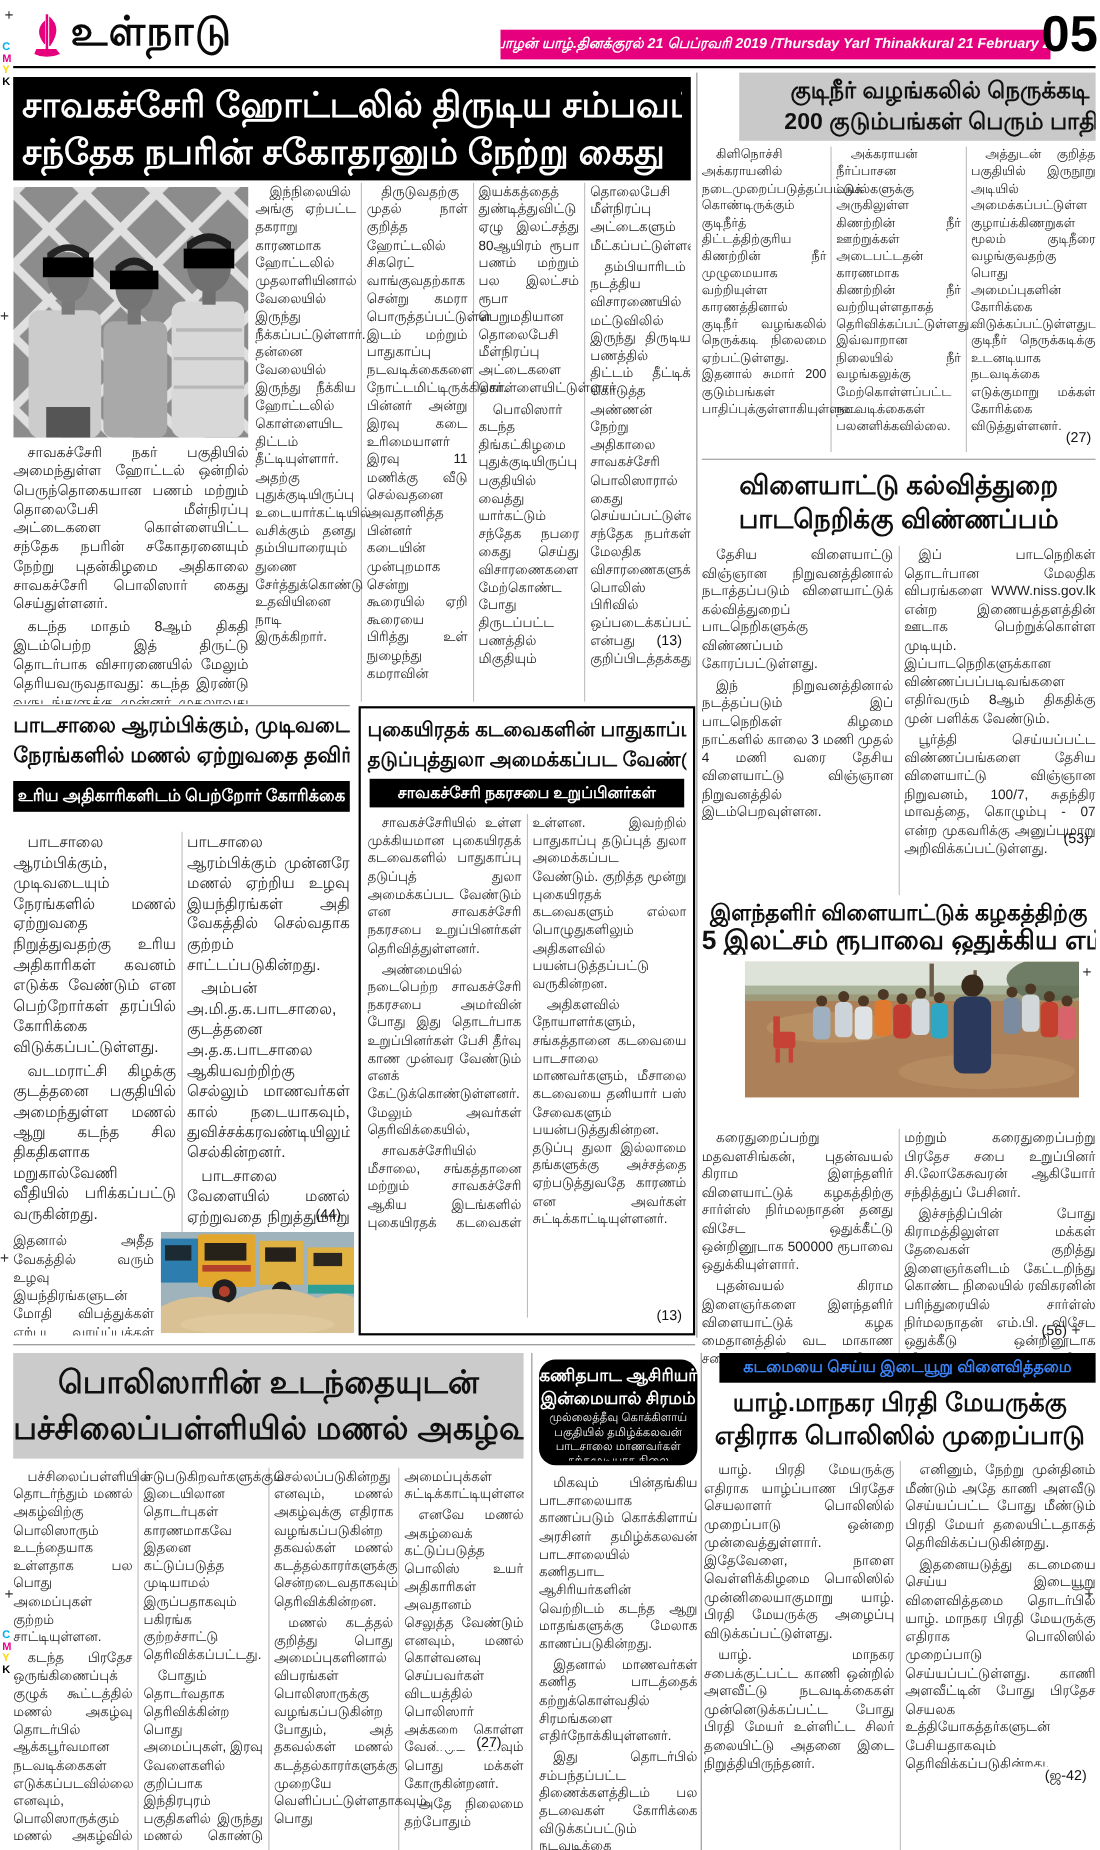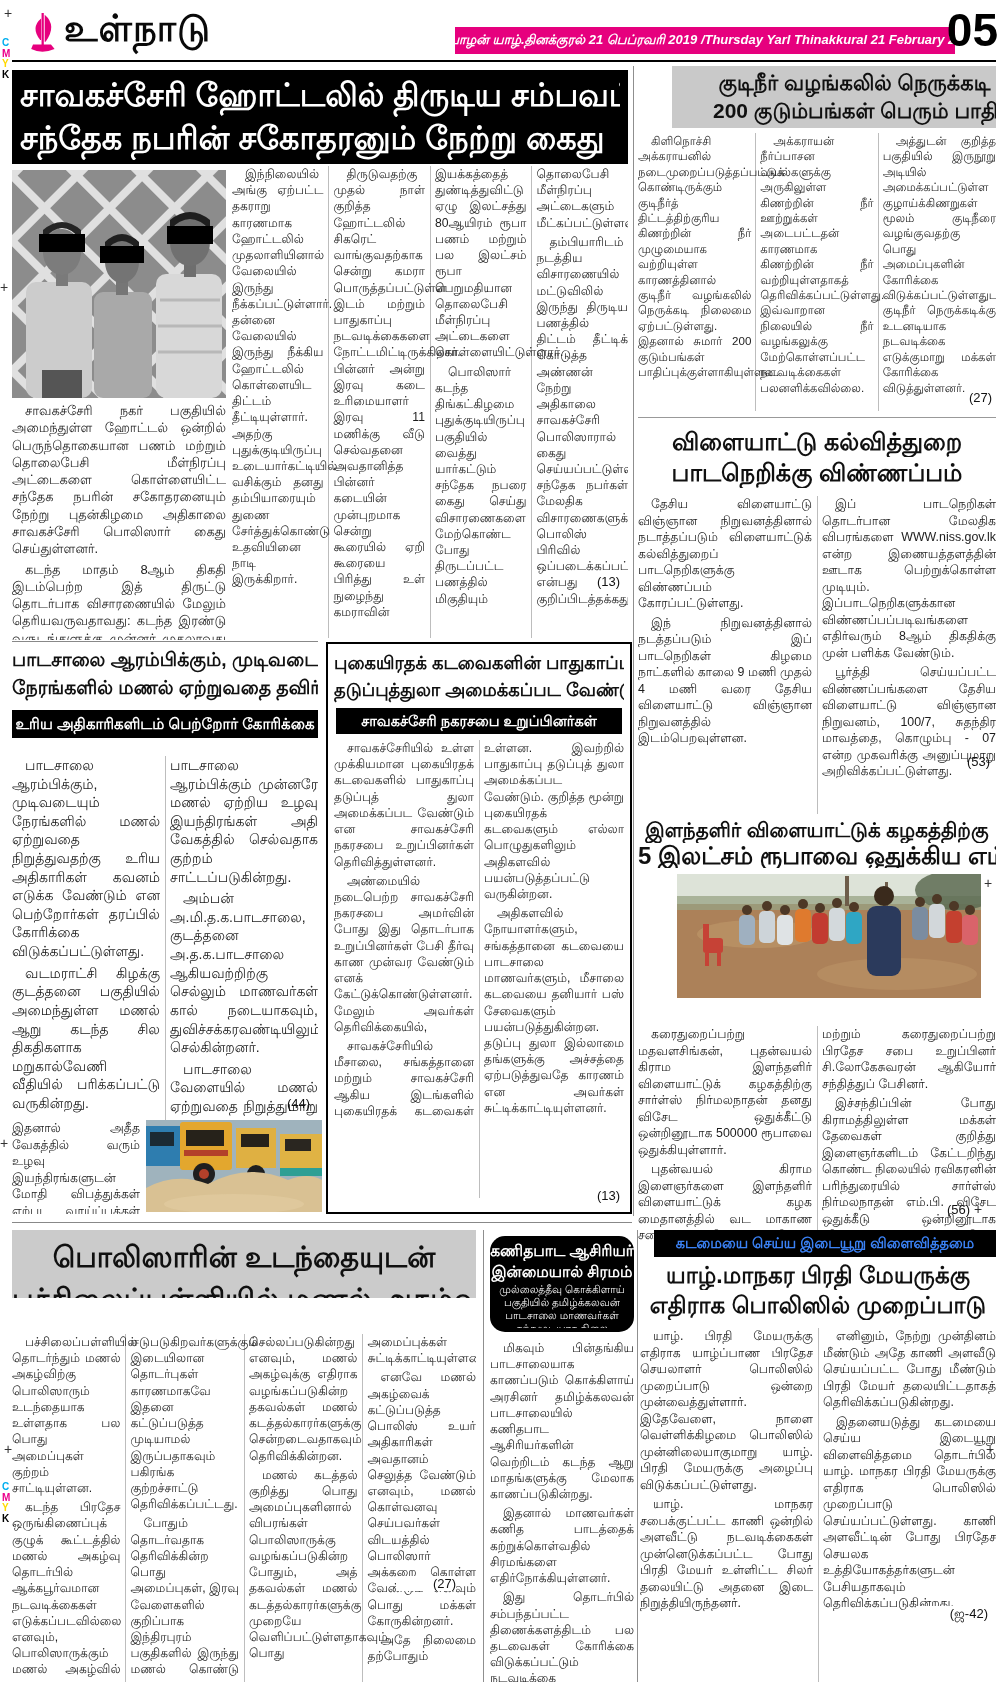--- a/index.html
+++ b/index.html
@@ -5,21 +5,21 @@
   html,body{margin:0;padding:0;background:#e9e9e9;}
   .page{position:relative;width:1000px;height:1682px;background:#ffffff;
         font-family:"Liberation Sans",sans-serif;color:#1d1d1d;overflow:hidden;}
   .abs{position:absolute;box-sizing:border-box;}
   
   .hl{font-weight:bold;color:#101010;text-align:center;overflow:hidden;}
   .hl .ln{display:block;white-space:nowrap;overflow:hidden;}
   .box-black{background:#000;color:#fff;}
   .box-gray{background:#c9c9c9;}
   .subhead-bar{background:#000;color:#fff;font-weight:bold;text-align:center;
-               overflow:hidden;white-space:nowrap;}
+               overflow:hidden;white-space:nowrap;font-family:Liberation Serif, serif;}
   
   .bodytxt{overflow:hidden;text-align:justify;color:#1c1c1c;}
   .bodytxt p{margin:0 0 3px 0;text-indent:13px;line-height:1.33;}
   .cols2{column-count:2;column-gap:10px;column-rule:1px solid #bdbdbd;height:100%;}
   .cols3{column-count:3;column-gap:9px;column-rule:1px solid #bdbdbd;height:100%;}
   .cols4{column-count:4;column-gap:10px;column-rule:1px solid #bdbdbd;height:100%;}
   .endcode{position:absolute;text-align:right;font-size:13px;font-weight:normal;color:#111;}
   .rule-h{background:#000;}
   .rule-v{background:#8f8f8f;width:1px;}
   .cropmark{position:absolute;color:#333;font-size:14px;line-height:1;}
@@ -151,21 +151,21 @@
   <span class="endcode" style="left:934px;top:390px;width:58px;">(27)</span>
   <div class="abs" style="left:638px;top:417px;width:358px;height:1px;background:#999;"></div>
 
   <div class="abs hl" style="left:638px;top:426px;width:358px;height:64px;">
     <span class="ln" style="font-size:24px;line-height:31px;">விளையாட்டு கல்வித்துறை</span>
     <span class="ln" style="font-size:24px;line-height:31px;">பாடநெறிக்கு விண்ணப்பம்</span>
   </div>
   <div class="abs bodytxt" style="left:638px;top:496px;width:358px;height:318px;font-size:12.4px;">
     <div class="cols2">
       <p>தேசிய விளையாட்டு விஞ்ஞான நிறுவனத்தினால் நடாத்தப்படும் விளையாட்டுக் கல்வித்துறைப் பாடநெறிகளுக்கு விண்ணப்பம் கோரப்பட்டுள்ளது.</p>
-      <p>இந் நிறுவனத்தினால் நடத்தப்படும் இப் பாடநெறிகள் கிழமை நாட்களில் காலை 9 மணி முதல் 4 மணி வரை தேசிய விளையாட்டு விஞ்ஞான நிறுவனத்தில் இடம்பெறவுள்ளன.</p>
+      <p>இந் நிறுவனத்தினால் நடத்தப்படும் இப் பாடநெறிகள் கிழமை நாட்களில் காலை 3 மணி முதல் 4 மணி வரை தேசிய விளையாட்டு விஞ்ஞான நிறுவனத்தில் இடம்பெறவுள்ளன.</p>
       <p>இப் பாடநெறிகள் தொடர்பான மேலதிக விபரங்களை WWW.niss.gov.lk என்ற இணையத்தளத்தின் ஊடாக பெற்றுக்கொள்ள முடியும். இப்பாடநெறிகளுக்கான விண்ணப்பப்படிவங்களை எதிர்வரும் 8ஆம் திகதிக்கு முன் பளிக்க வேண்டும்.</p>
       <p>பூர்த்தி செய்யப்பட்ட விண்ணப்பங்களை தேசிய விளையாட்டு விஞ்ஞான நிறுவனம், 100/7, சுதந்திர மாவத்தை, கொழும்பு - 07 என்ற முகவரிக்கு அனுப்புமாறு அறிவிக்கப்பட்டுள்ளது.</p>
     </div>
   </div>
   <span class="endcode" style="left:932px;top:754px;width:58px;">(53)</span>
 
   <div class="abs hl" style="left:638px;top:818px;width:358px;height:52px;">
     <span class="ln" style="font-size:20px;line-height:25px;">இளந்தளிர் விளையாட்டுக் கழகத்திற்கு</span>
     <span class="ln" style="font-size:24px;line-height:25px;">5 இலட்சம் ரூபாவை ஒதுக்கிய எம்.பி.</span>
   </div>
@@ -280,21 +280,21 @@
         <p>சாவகச்சேரியில் உள்ள முக்கியமான புகையிரதக் கடவைகளில் பாதுகாப்பு தடுப்புத் துலா அமைக்கப்பட வேண்டும் என சாவகச்சேரி நகரசபை உறுப்பினர்கள் தெரிவித்துள்ளனர்.</p>
         <p>அண்மையில் நடைபெற்ற சாவகச்சேரி நகரசபை அமர்வின் போது இது தொடர்பாக உறுப்பினர்கள் பேசி தீர்வு காண முன்வர வேண்டும் எனக் கேட்டுக்கொண்டுள்ளனர். மேலும் அவர்கள் தெரிவிக்கையில்,</p>
         <p>சாவகச்சேரியில் மீசாலை, சங்கத்தானை மற்றும் சாவகச்சேரி ஆகிய இடங்களில் புகையிரதக் கடவைகள் உள்ளன. இவற்றில் பாதுகாப்பு தடுப்புத் துலா அமைக்கப்பட வேண்டும். குறித்த மூன்று புகையிரதக் கடவைகளும் எல்லா பொழுதுகளிலும் அதிகளவில் பயன்படுத்தப்பட்டு வருகின்றன.</p>
         <p>அதிகளவில் நோயாளர்களும், சங்கத்தானை கடவையை பாடசாலை மாணவர்களும், மீசாலை கடவையை தனியார் பஸ் சேவைகளும் பயன்படுத்துகின்றன. தடுப்பு துலா இல்லாமை தங்களுக்கு அச்சத்தை ஏற்படுத்துவதே காரணம் என அவர்கள் சுட்டிக்காட்டியுள்ளனர்.</p>
       </div>
     </div>
   </div>
   <span class="endcode" style="left:560px;top:1188px;width:60px;">(13)</span>
 
   <div class="abs rule-h" style="left:12px;top:1222px;width:620px;height:1px;background:#888;"></div>
-  <div class="abs hl box-gray" style="left:12px;top:1230px;width:464px;height:68px;padding-top:6px;background:#cbcbcb;">
+  <div class="abs hl box-gray" style="left:12px;top:1230px;width:464px;height:96px;padding-top:6px;background:#cbcbcb;">
     <span class="ln" style="font-size:29px;line-height:42px;">பொலிஸாரின் உடந்தையுடன்</span>
     <span class="ln" style="font-size:29px;line-height:42px;">பச்சிலைப்பள்ளியில் மணல் அகழ்வு</span>
   </div>
   <div class="abs bodytxt" style="left:12px;top:1334px;width:464px;height:348px;font-size:12.2px;">
     <div class="cols4">
       <p>பச்சிலைப்பள்ளியில் தொடர்ந்தும் மணல் அகழ்விற்கு பொலிஸாரும் உடந்தையாக உள்ளதாக பல பொது அமைப்புகள் குற்றம் சாட்டியுள்ளன.</p>
       <p>கடந்த பிரதேச ஒருங்கிணைப்புக் குழுக் கூட்டத்தில் மணல் அகழ்வு தொடர்பில் ஆக்கபூர்வமான நடவடிக்கைகள் எடுக்கப்படவில்லை எனவும், பொலிஸாருக்கும் மணல் அகழ்வில் ஈடுபடுகிறவர்களுக்கும் இடையிலான தொடர்புகள் காரணமாகவே இதனை கட்டுப்படுத்த முடியாமல் இருப்பதாகவும் பகிரங்க குற்றச்சாட்டு தெரிவிக்கப்பட்டது.</p>
       <p>போதும் தொடர்வதாக தெரிவிக்கின்ற பொது அமைப்புகள், இரவு வேளைகளில் குறிப்பாக இந்திரபுரம் பகுதிகளில் இருந்து மணல் கொண்டு செல்லப்படுகின்றது எனவும், மணல் அகழ்வுக்கு எதிராக வழங்கப்படுகின்ற தகவல்கள் மணல் கடத்தல்காரர்களுக்கு சென்றடைவதாகவும் தெரிவிக்கின்றன.</p>
       <p>மணல் கடத்தல் குறித்து பொது அமைப்புகளினால் விபரங்கள் பொலிஸாருக்கு வழங்கப்படுகின்ற போதும், அத் தகவல்கள் மணல் கடத்தல்காரர்களுக்கு முறையே வெளிப்பட்டுள்ளதாகவும் பொது அமைப்புக்கள் சுட்டிக்காட்டியுள்ளன.</p>
       <p>எனவே மணல் அகழ்வைக் கட்டுப்படுத்த பொலிஸ் உயர் அதிகாரிகள் அவதானம் செலுத்த வேண்டும் எனவும், மணல் கொள்வனவு செய்பவர்கள் விடயத்தில் பொலிஸார் அக்கறை கொள்ள வேண்டும் எனவும் பொது மக்கள் கோருகின்றனர்.</p>

